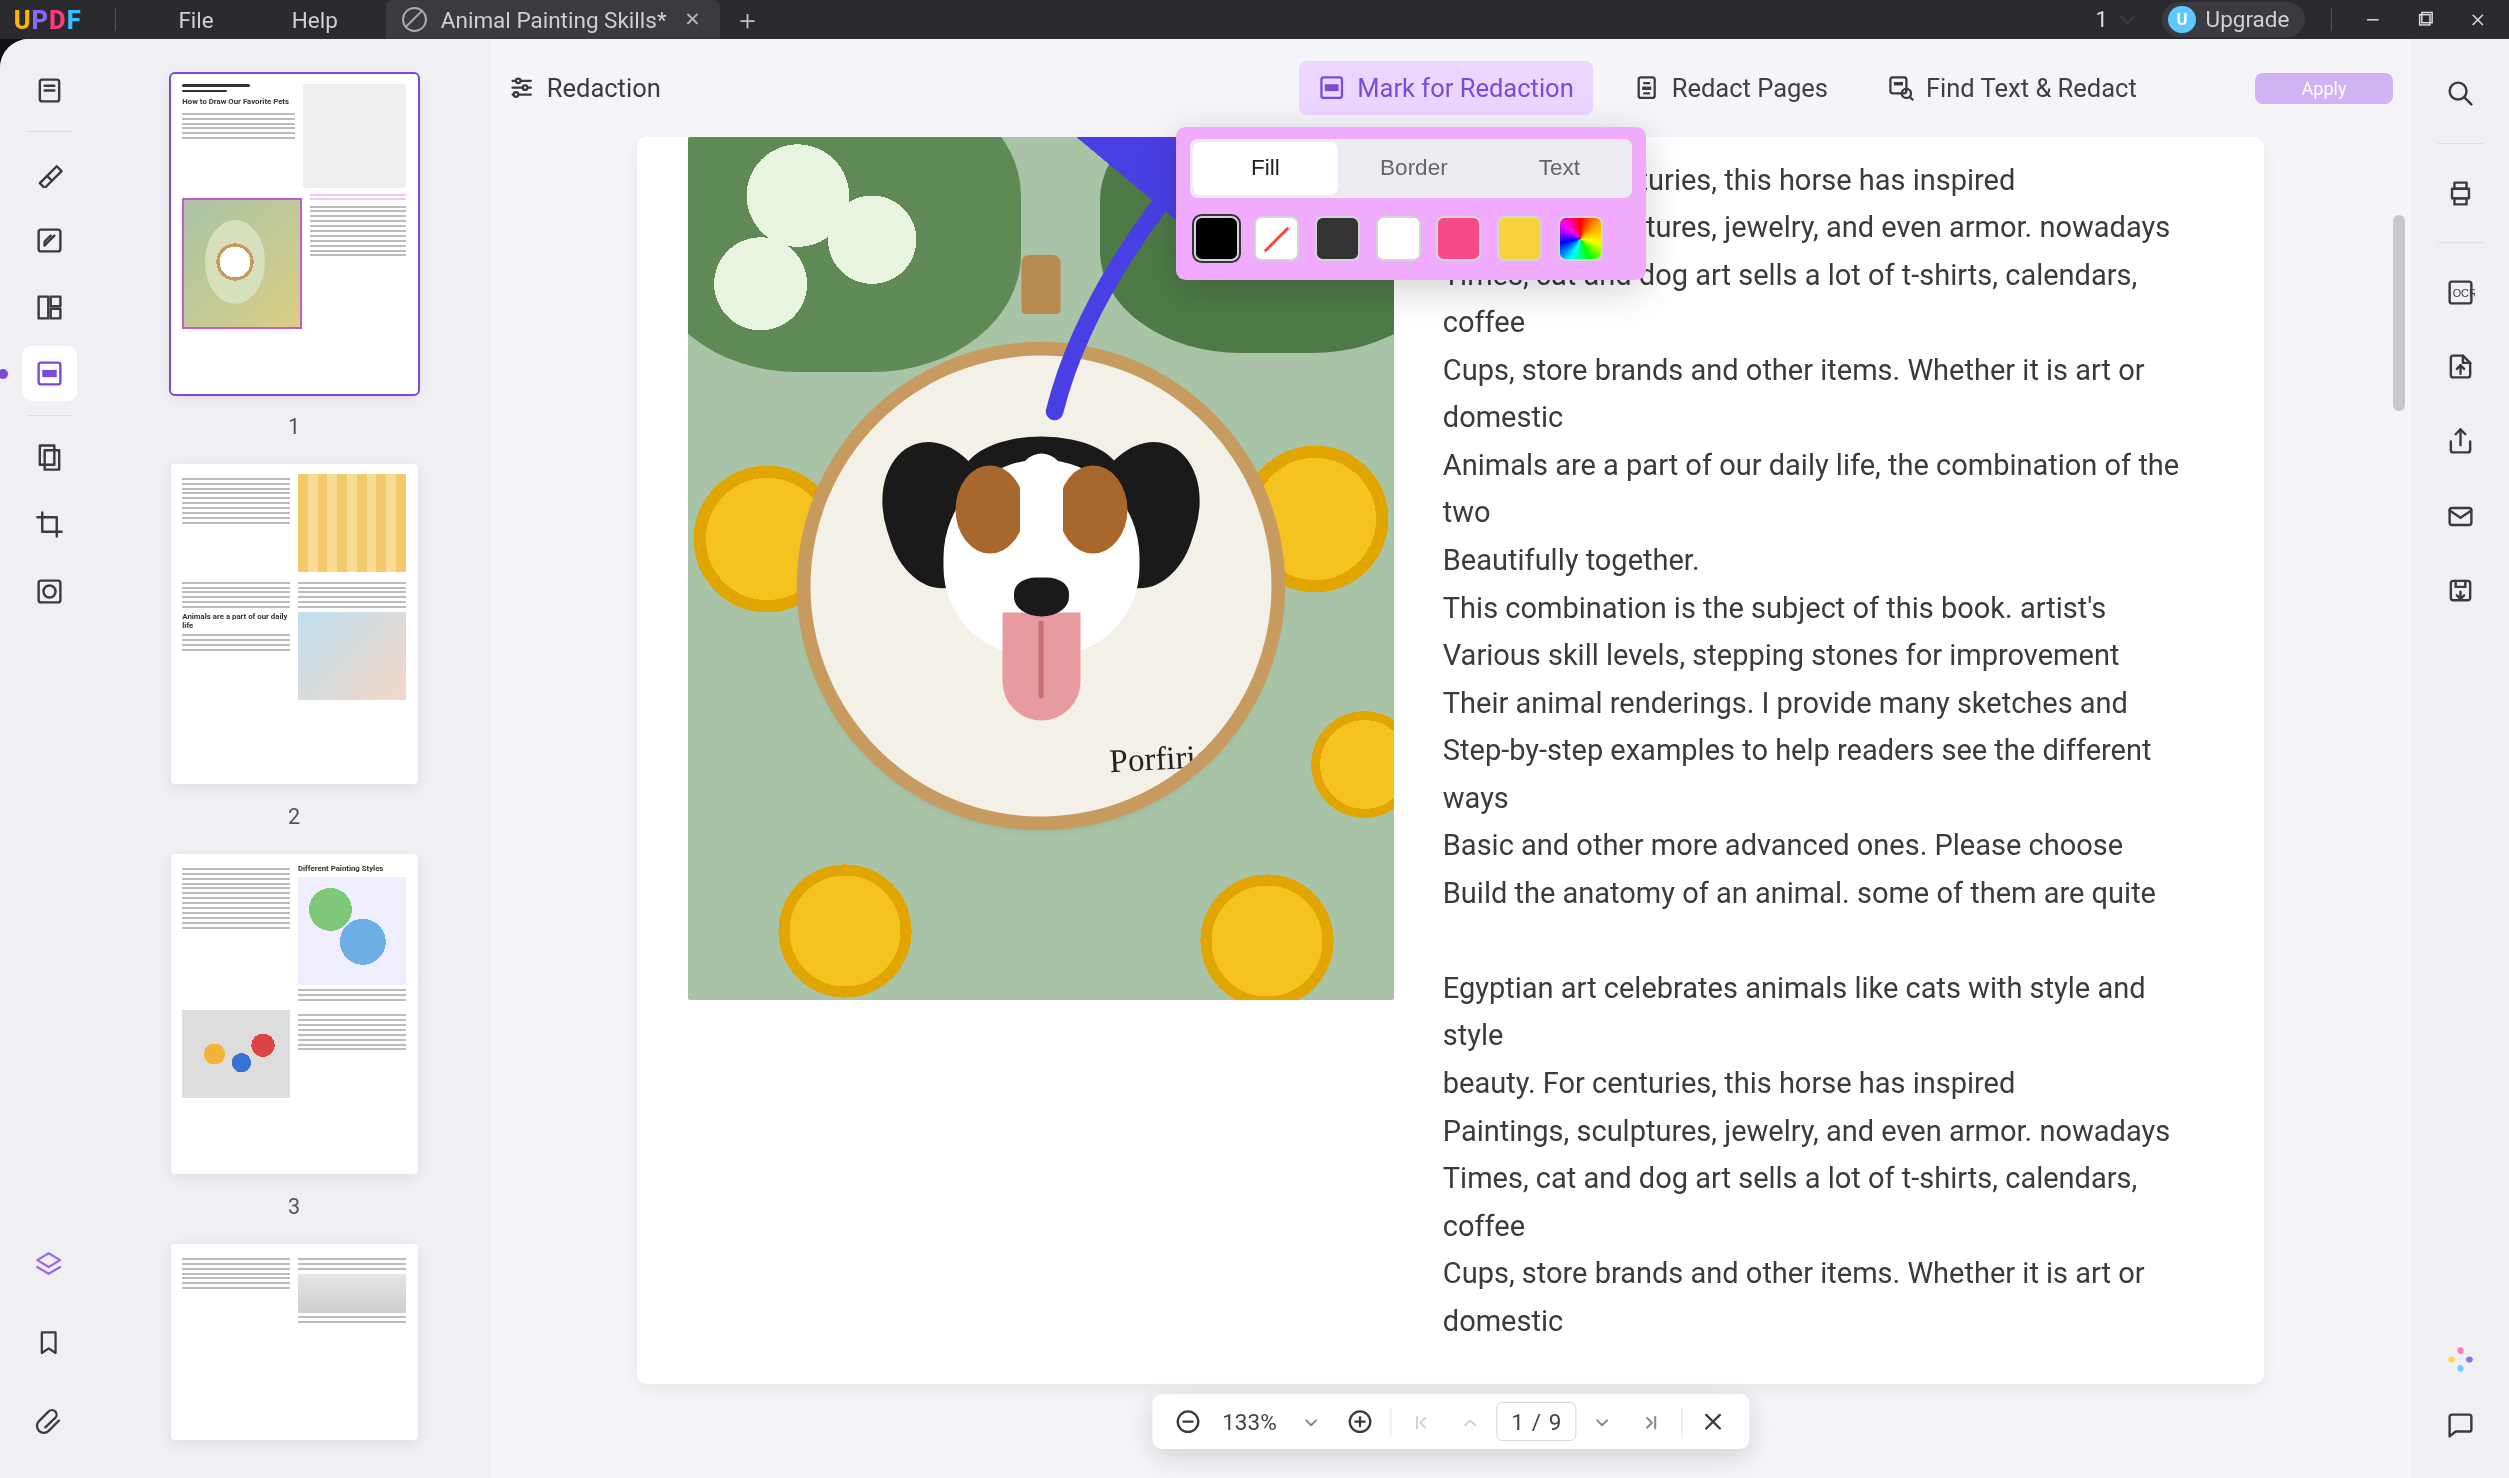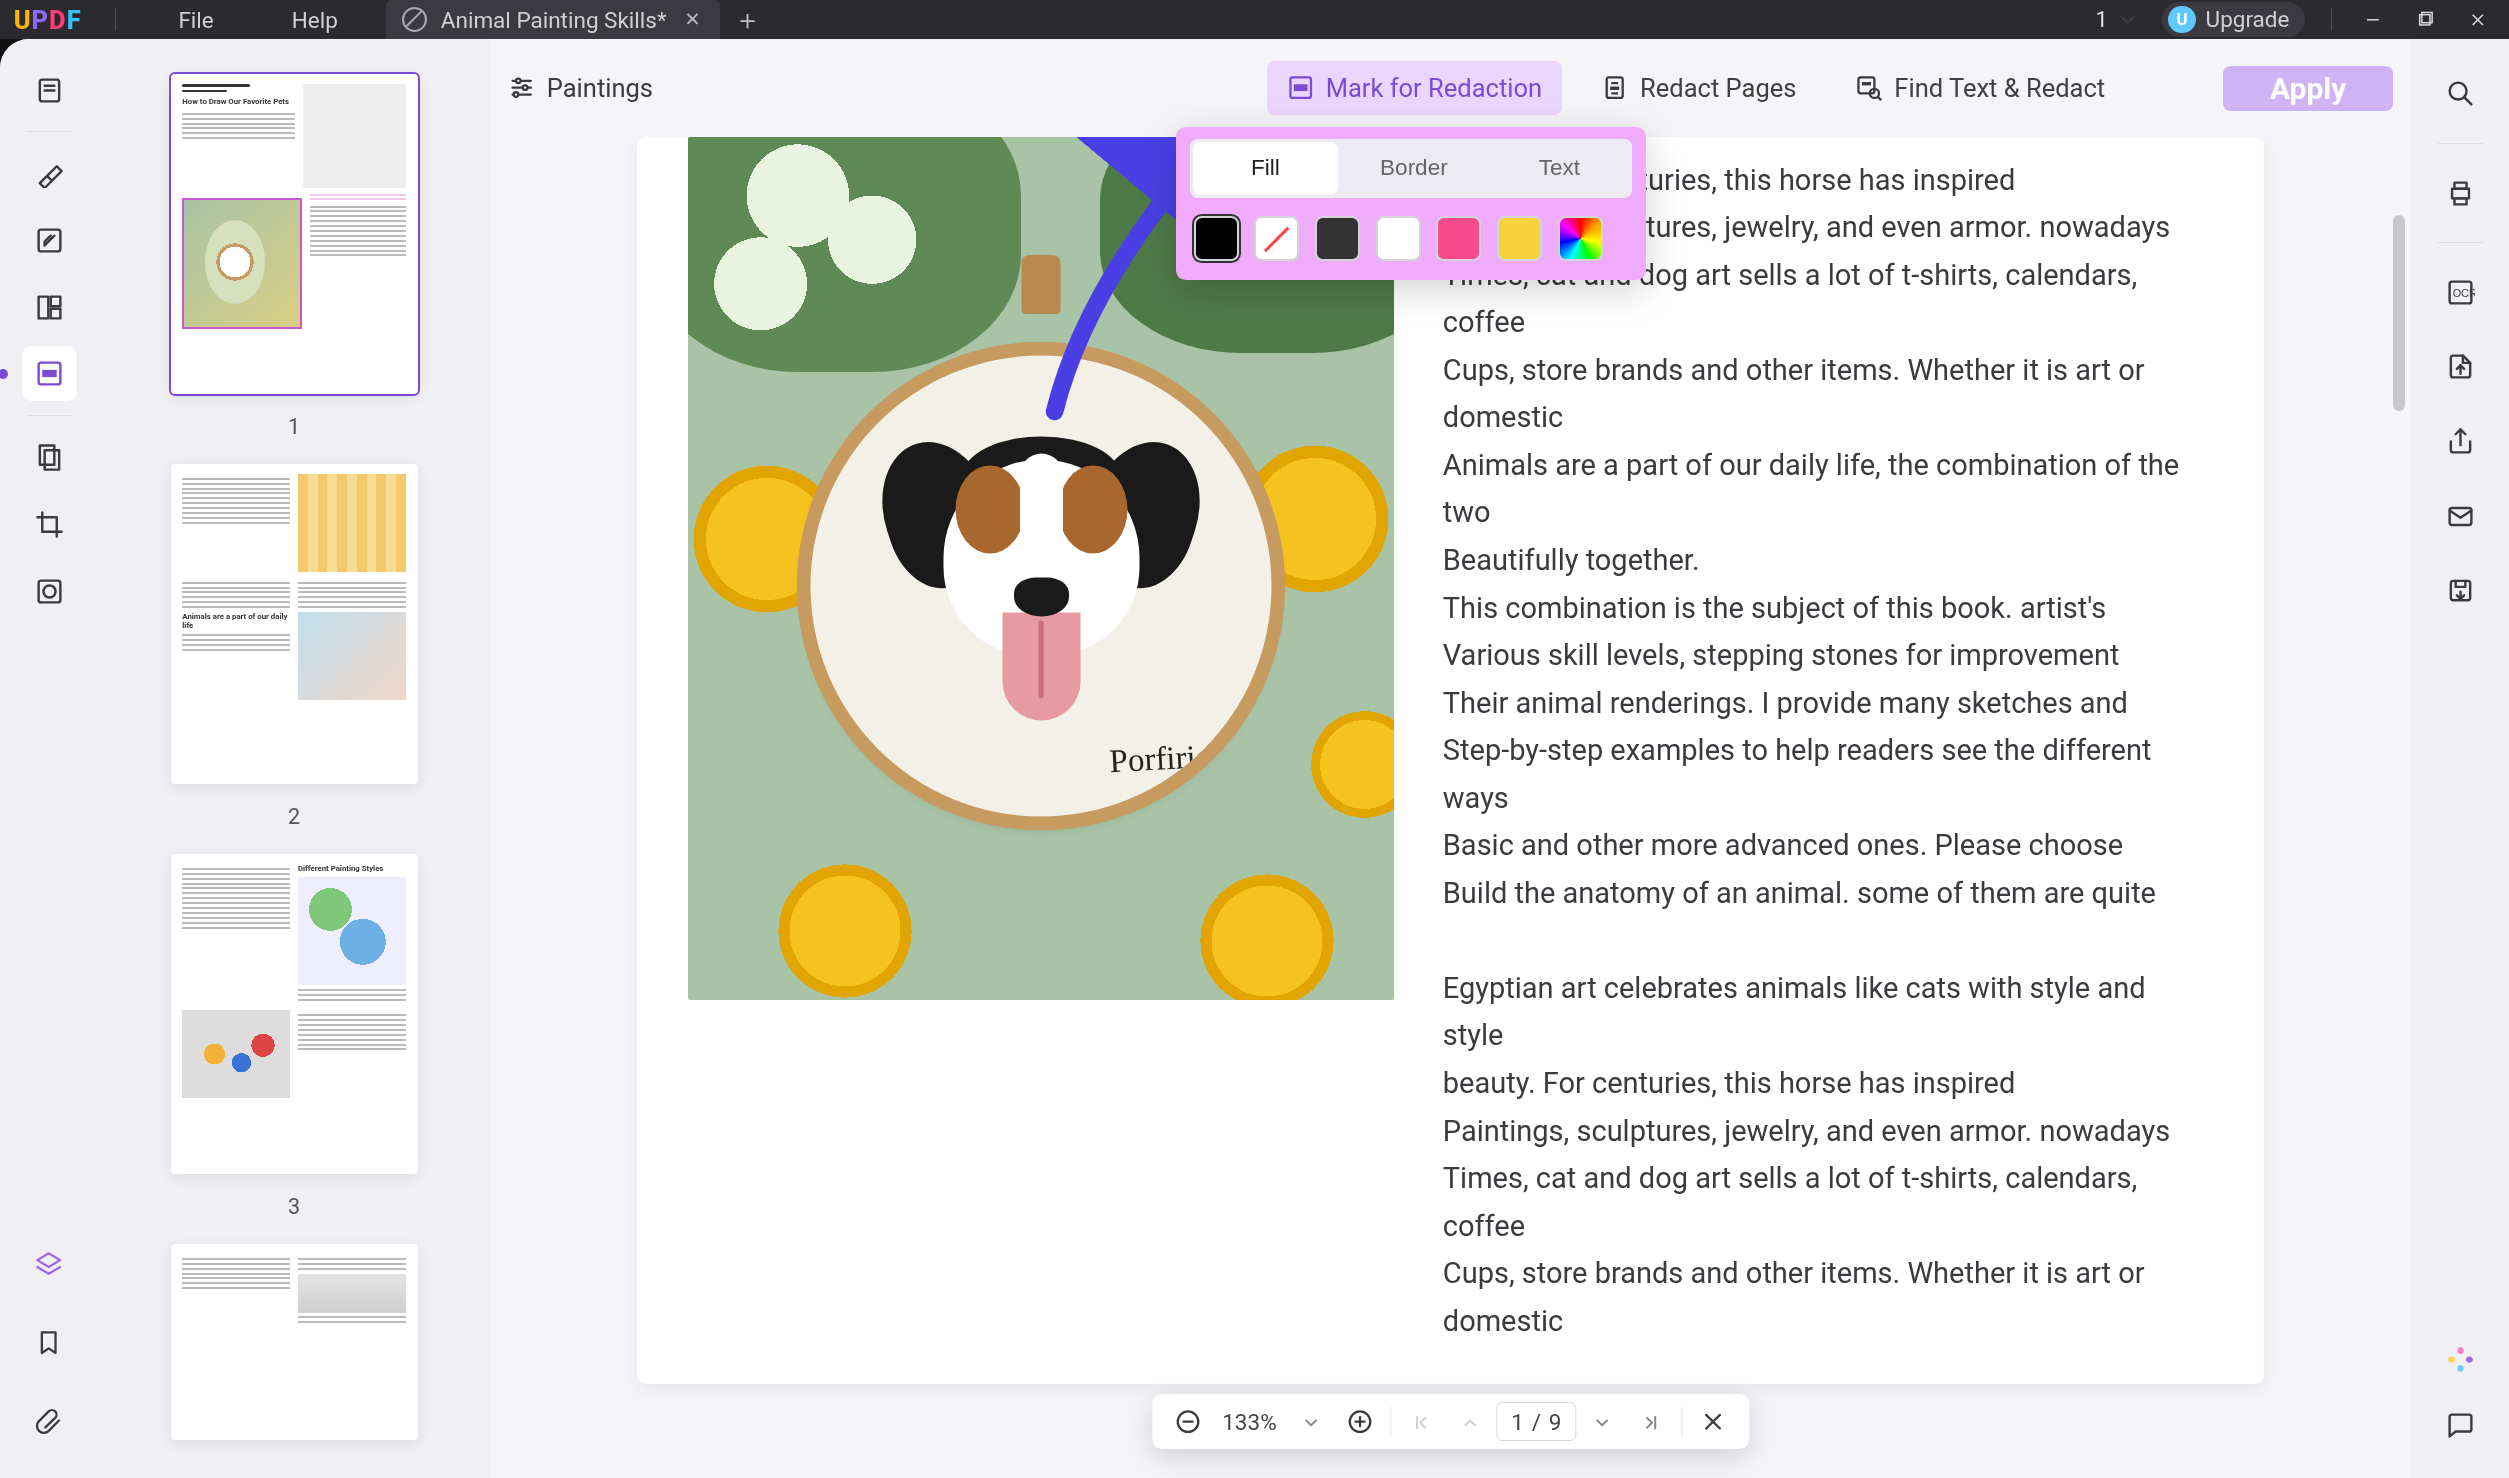--- a/index.html
+++ b/index.html
@@ -59,21 +59,21 @@
   
   .main{flex:1;background:#f5f4f8;display:flex;flex-direction:column;position:relative;}
   .toolbar{height:98px;display:flex;align-items:center;padding:0 17.6px;gap:19.6px;}
   .tb-left{display:flex;align-items:center;gap:13.7px;}
   .sliders-icon{width:27.4px;height:27.4px;}
   .tb-fill{flex:1;}
   .tb-btn{display:flex;align-items:center;gap:11.8px;padding:11.8px 19.6px;border-radius:7.8px;font-size:25.5px;cursor:pointer;}
   .tb-btn svg{width:27.4px;height:27.4px;stroke:#3a3a3f;stroke-width:2;fill:none;}
   .tb-btn.primary{background:#ead6ff;color:var(--accent);}
   .tb-btn.primary svg{stroke:var(--accent);}
-  .apply-btn{background:#cfb3f5;color:#fff;font-weight:700;padding:5px 47px;border-radius:7.8px;font-size:30px;cursor:pointer;}
+  .apply-btn{background:#cfb3f5;color:#fff;font-weight:400;padding:5px 47px;border-radius:7.8px;font-size:18px;cursor:pointer;}
   
   
   .popover{position:absolute;left:686px;top:88px;width:470px;background:#f0abfc;border-radius:9.8px;box-shadow:0 9.8px 39px rgba(0,0,0,0.18);z-index:20;}
   .popover .seg{display:flex;margin:11.8px 13.7px 9.8px;background:#ebebf1;border-radius:7.8px;overflow:hidden;}
   .popover .seg button{flex:1;border:none;background:transparent;font-size:22.5px;padding:13.7px 0;color:#666;cursor:pointer;}
   .popover .seg button.sel{background:#fff;color:#222;border-radius:7.8px;margin:2.9px;}
   .swatches{display:flex;gap:15.7px;padding:7.8px 17.6px 19.6px;}
   .sw{width:41px;height:41px;border-radius:7.8px;border:2px solid #d4d4d8;cursor:pointer;position:relative;}
   .sw.sel{outline:2.9px solid #333;}
   .sw.none{background:#fff;}
@@ -470,21 +470,21 @@
     <div class="toolbar">
       <div class="tb-left tb-btn" style="padding-left:0">
         <svg class="ico sliders-icon" viewBox="0 0 24 24">
             <line x1="4" y1="6" x2="20" y2="6"></line>
             <circle cx="9" cy="6" r="2" fill="#fff"></circle>
             <line x1="4" y1="12" x2="20" y2="12"></line>
             <circle cx="15" cy="12" r="2" fill="#fff"></circle>
             <line x1="4" y1="18" x2="20" y2="18"></line>
             <circle cx="7" cy="18" r="2" fill="#fff"></circle>
           </svg>
-        <span style="font-size:25.5px;color:#3a3a3f">Paintings</span>
+        <span style="font-size:25.5px;color:#3a3a3f">Redaction</span>
       </div>
       <div class="tb-fill"></div>
       <div class="tb-btn primary">
         <svg viewBox="0 0 24 24">
             <rect x="3" y="3" width="18" height="18" rx="2"></rect>
             <rect x="6" y="9" width="12" height="6" fill="#7b4bd6" stroke="none"></rect>
           </svg>
         <span>Mark for Redaction</span>
       </div>
       <div class="tb-btn">

